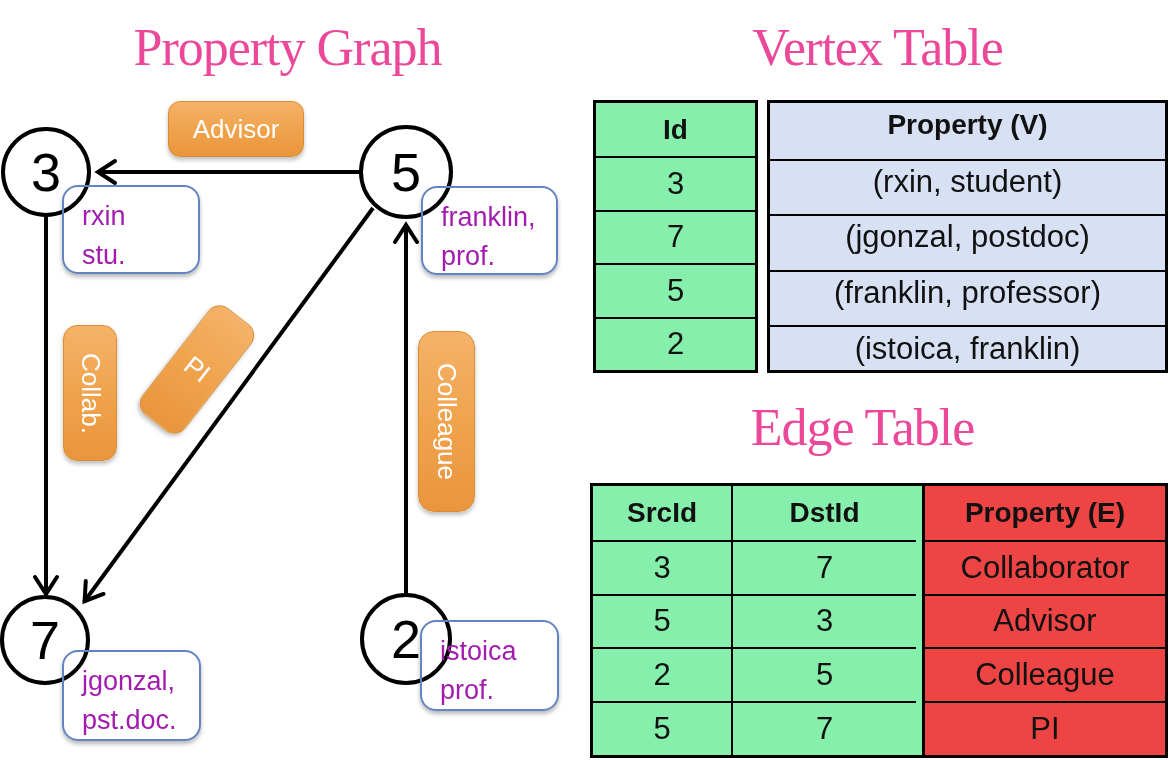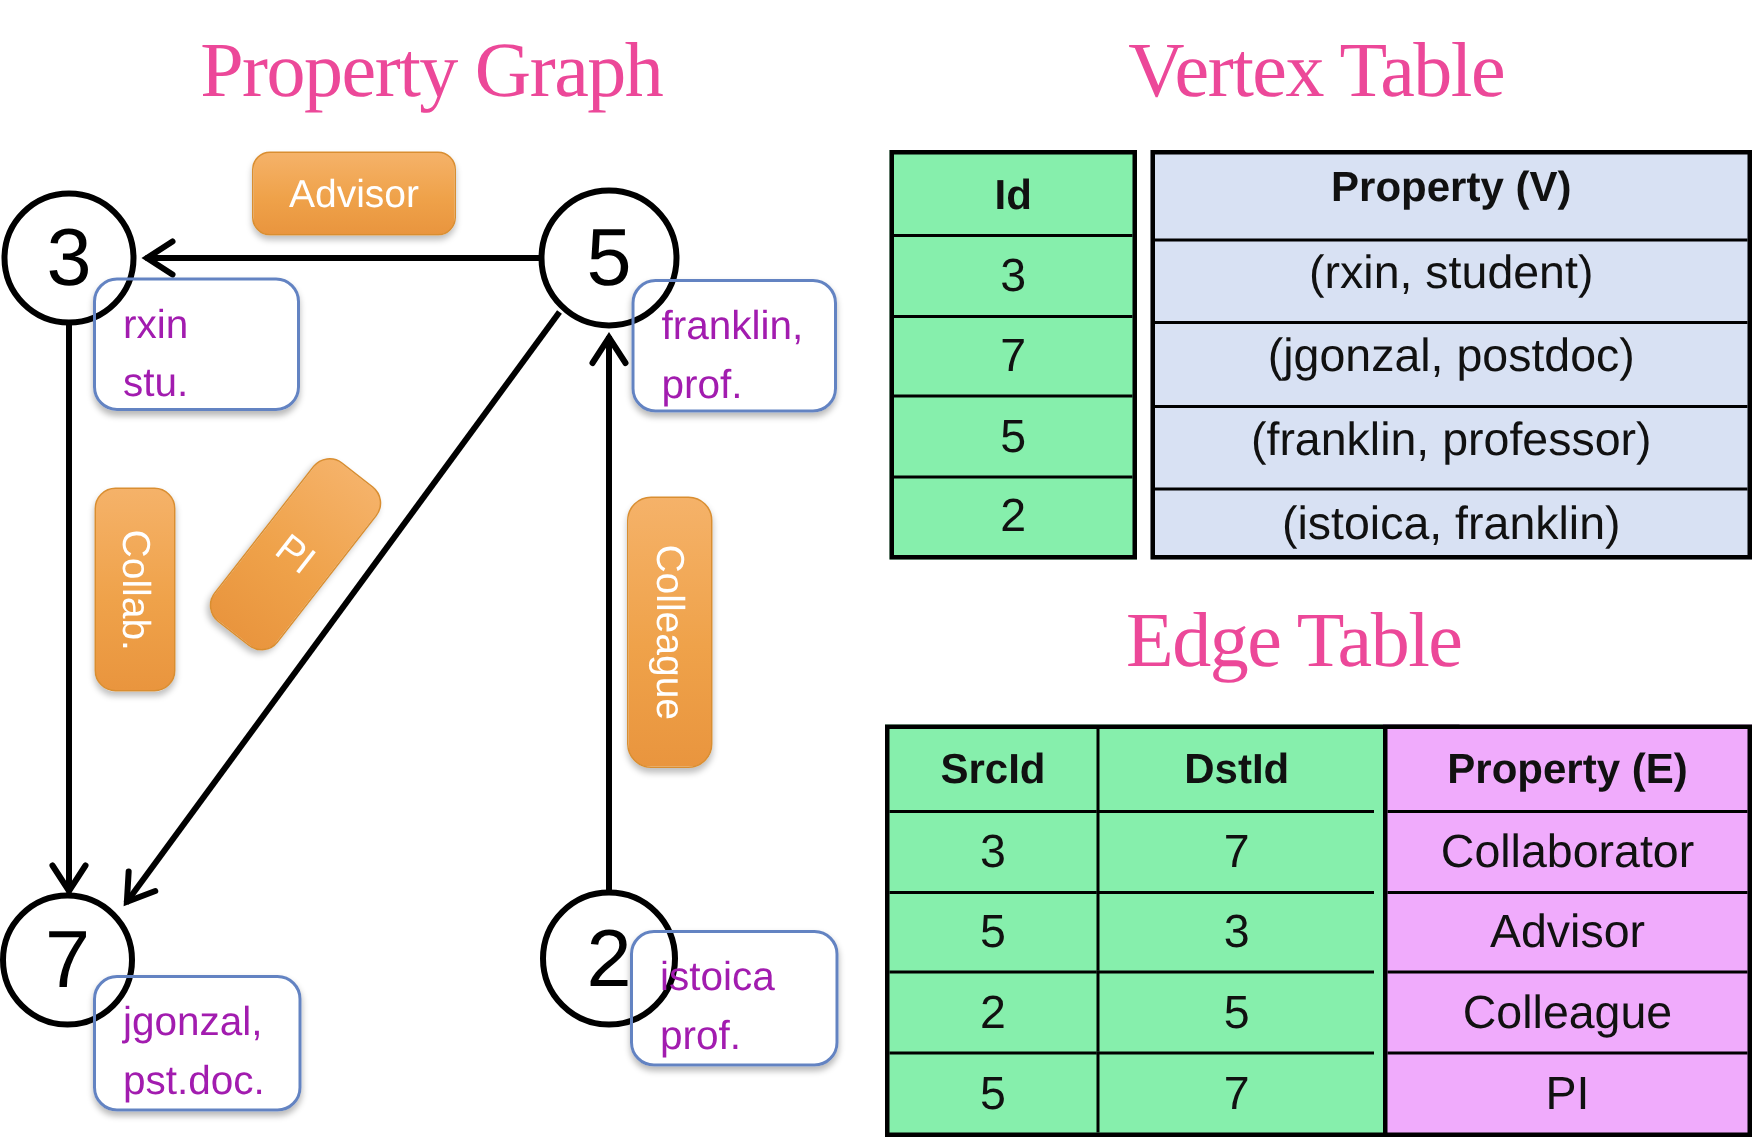--- a/index.html
+++ b/index.html
@@ -48,21 +48,21 @@
     position:absolute;border:3px solid #000;box-sizing:border-box;
     display:grid;grid-template-rows:repeat(5,1fr);
   }
   .tbl .cell{
     display:flex;align-items:center;justify-content:center;
     font-size:31px;border-top:2px solid #000;
   }
   .tbl .cell.first{border-top:none;}
   .tbl .hdr{font-weight:bold;font-size:28px;}
   .bluefill{background:#D8E1F3;}
-  .peachfill{background:#f0abfc;}
+  .peachfill{background:#ef4444;}
   .whitefill{background:#86efac;}
   .et-left{grid-template-columns:138px 185px;}
   .et-left .cell.c2{border-left:2px solid #000;}
 </style>
 </head>
 <body>
 
 <div class="slide">
 
   <div class="title graph-title">Property Graph</div>

